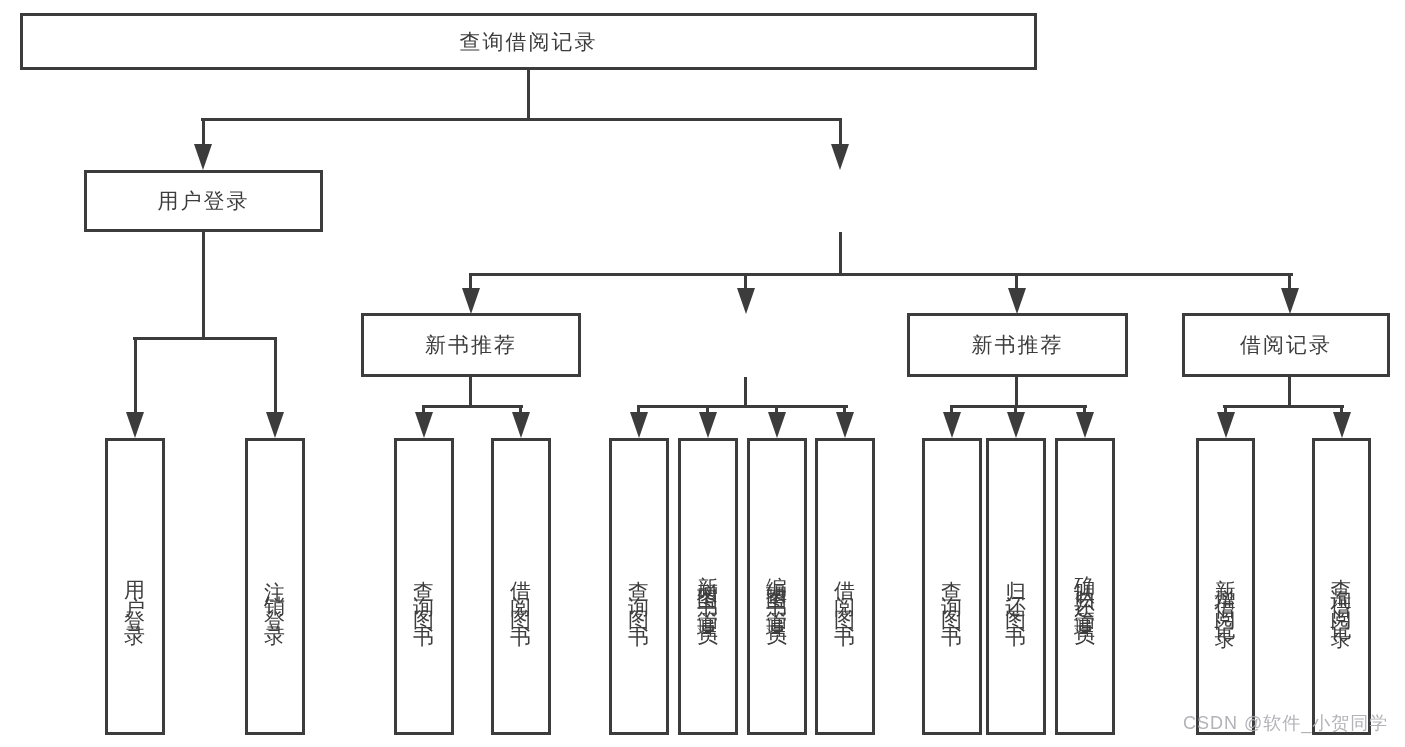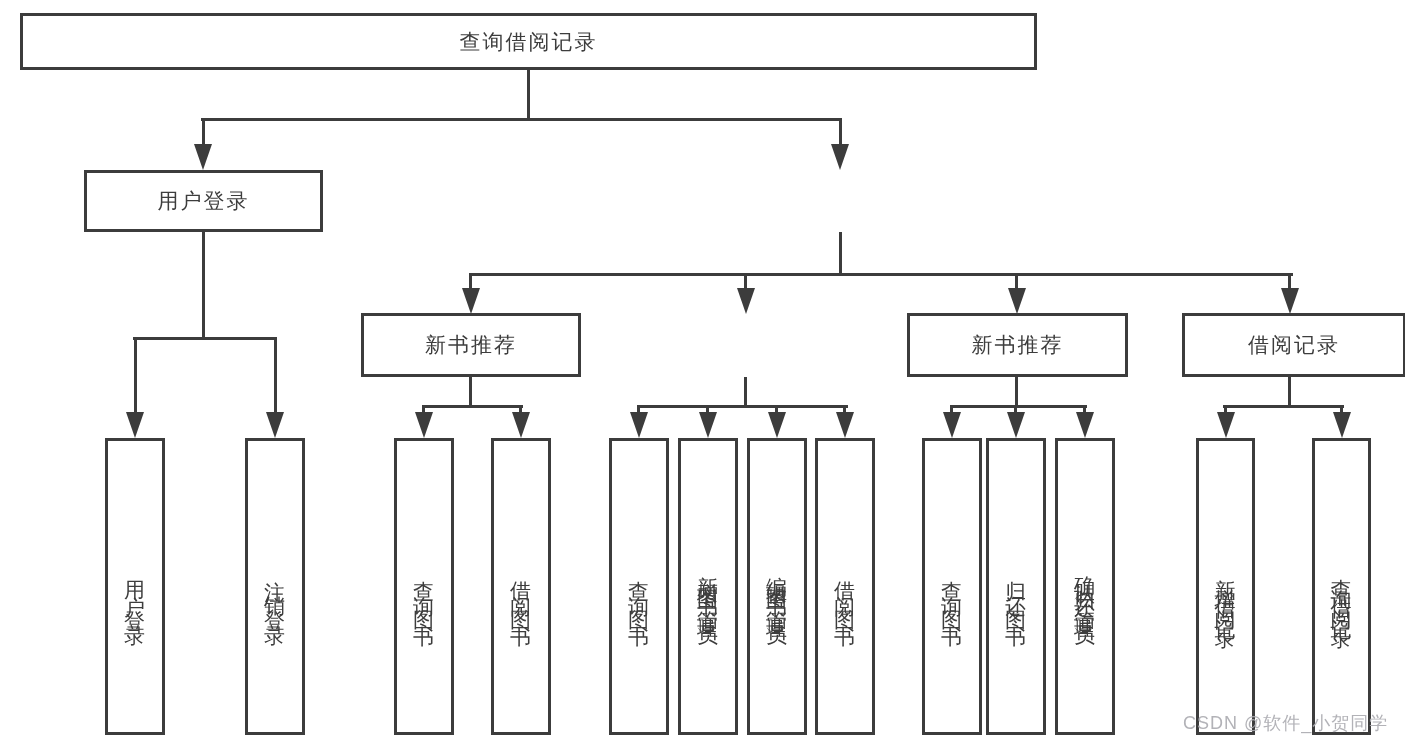--- a/index.html
+++ b/index.html
@@ -90,21 +90,21 @@
   <div class="arrow" style="left:1008px;top:288px;"></div>
   <div class="vline" style="left:1288px;top:276px;height:14px;"></div>
   <div class="arrow" style="left:1281px;top:288px;"></div>
 
   <div class="box" style="left:361px;top:313px;width:220px;height:64px;">
     <span class="hlabel">新书推荐</span>
   </div>
   <div class="box" style="left:907px;top:313px;width:221px;height:64px;">
     <span class="hlabel">新书推荐</span>
   </div>
-  <div class="box" style="left:1182px;top:313px;width:224px;height:64px;">
+  <div class="box" style="left:1182px;top:313px;width:208px;height:64px;">
     <span class="hlabel">借阅记录</span>
   </div>
 
   <div class="vline" style="left:469px;top:377px;height:28px;"></div>
   <div class="hline" style="left:422px;top:405px;width:101px;"></div>
   <div class="vline" style="left:422px;top:408px;height:8px;"></div>
   <div class="arrow" style="left:415px;top:412px;"></div>
   <div class="vline" style="left:519px;top:408px;height:8px;"></div>
   <div class="arrow" style="left:512px;top:412px;"></div>
 

